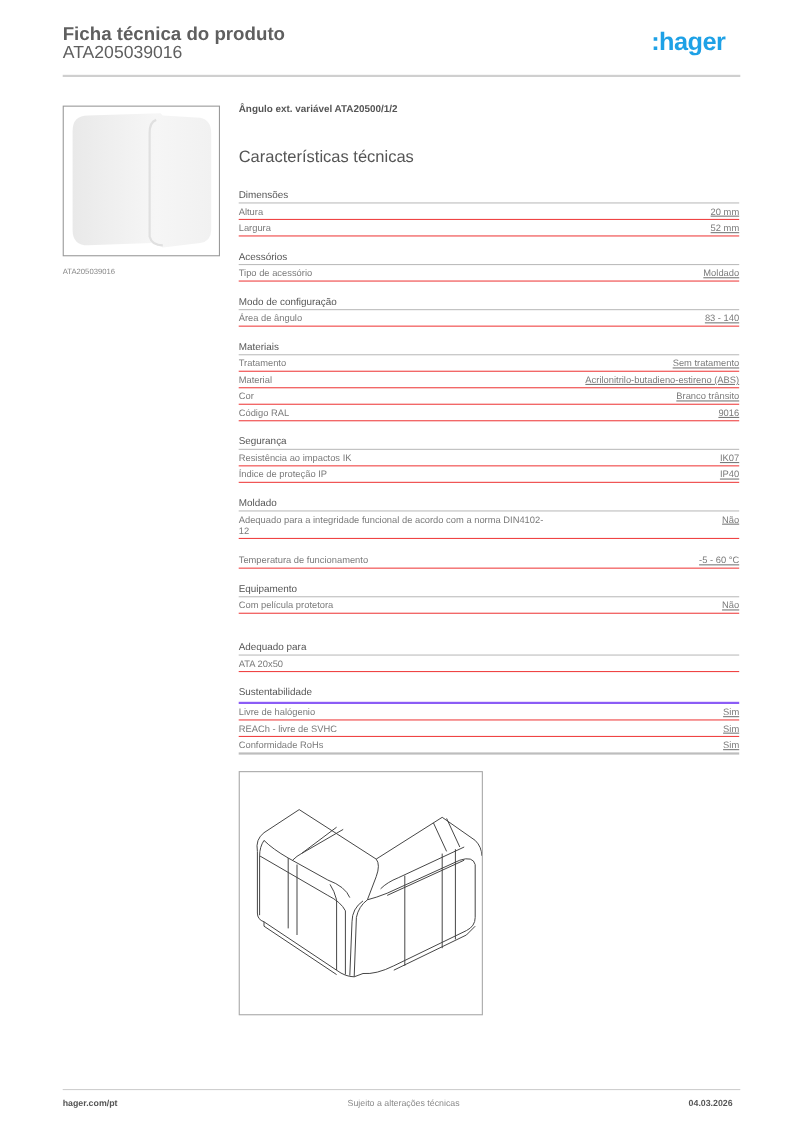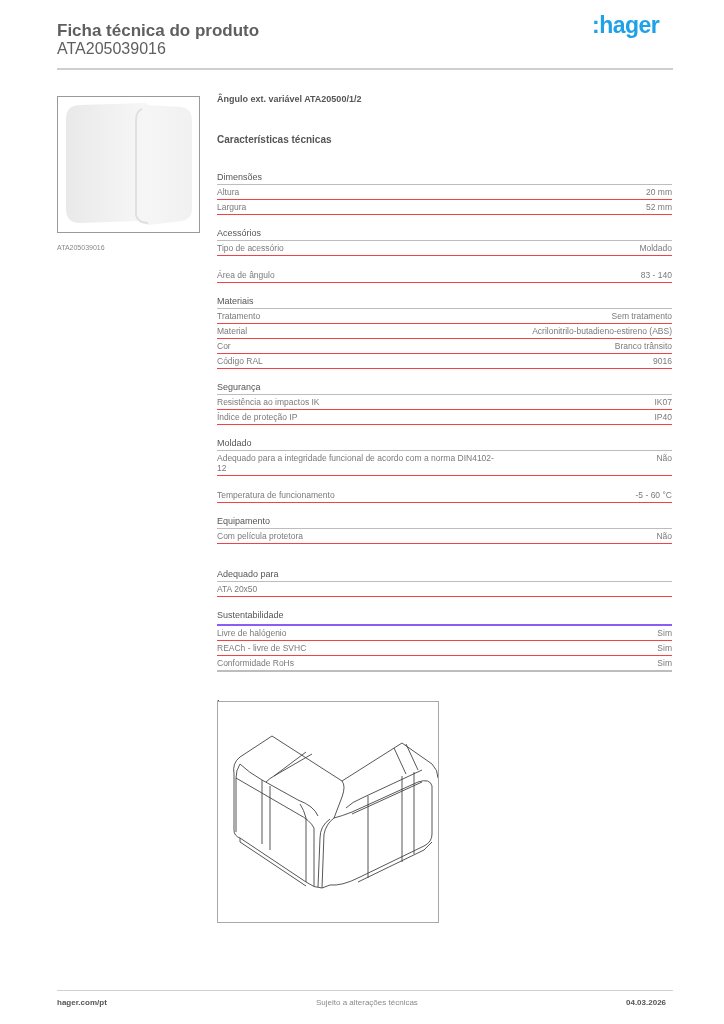--- a/index.html
+++ b/index.html
@@ -1,31 +1,31 @@
 <!DOCTYPE html>
 <html><head>
 <meta charset="utf-8">
 <style>
   html, body { margin: 0; padding: 0; background: #ffffff; }
   body { width: 724px; height: 1024px; position: relative; overflow: hidden; font-family: "Liberation Sans", sans-serif; color: #6d6d6d; }
   .abs { position: absolute; }
   .title { left: 57px; top: 21px; font-size: 17px; font-weight: bold; color: #5f5f5f; line-height: 20px; }
   .subtitle { left: 57px; top: 39px; font-size: 16px; color: #5f5f5f; line-height: 20px; }
-  .logo { left: 592px; top: 12px; font-size: 23px; font-weight: bold; color: #1ea1e6; letter-spacing: -0.5px; line-height: 26px; }
+  .logo { left: 592px; top: 24px; font-size: 23px; font-weight: bold; color: #1ea1e6; letter-spacing: -0.5px; line-height: 26px; }
   .topline { left: 57px; top: 68px; width: 616px; height: 2px; background: #cfcfcf; }
   .photo { left: 57px; top: 96px; width: 143px; height: 137px; border: 1px solid #9a9a9a; background: #fff; box-sizing: border-box; overflow: hidden; }
   .photo-caption { left: 57px; top: 244px; font-size: 7px; color: #888; }
   .content { left: 217px; top: 94px; width: 455px; }
   .product-name { font-size: 9px; font-weight: bold; color: #555; height: 40px; }
   .section-head { font-size: 9px; font-weight: bold; color: #555; margin-top: 0; }
-  .tech-head { font-size: 10px; font-weight: bold; color: #555; height: 27px; }
+  .tech-head { font-size: 15px; font-weight: normal; color: #555; height: 27px; }
   .group { margin-bottom: 12px; }
   .group-title { font-size: 9px; font-weight: normal; color: #555; height: 12px; line-height: 12px; border-bottom: 1px solid #bdbdbd; padding-bottom: 1px; margin-top: 10px; }
   .row { display: flex; justify-content: space-between; font-size: 8.5px; color: #7a7a7a; border-bottom: 1px solid #ef4444; padding: 2px 0 2px 0; line-height: 10px; }
-  .row .val { white-space: nowrap; padding-left: 10px; }
+  .row .val { white-space: nowrap; padding-left: 10px; text-decoration: underline; }
   .row .lbl { max-width: 300px; }
   .drawing { left: 217px; top: 701px; width: 222px; height: 222px; border: 1px solid #a8a8a8; box-sizing: border-box; background: #fff; }
   .footline { left: 57px; top: 990px; width: 616px; height: 1px; background: #cfcfcf; }
   .foot-left { left: 57px; top: 998px; font-size: 8px; font-weight: bold; color: #555; }
   .foot-center { left: 316px; top: 998px; font-size: 8px; color: #8a8a8a; }
   .foot-right { left: 626px; top: 998px; font-size: 8px; font-weight: bold; color: #555; }
 </style>
 </head>
 <body>
 
@@ -67,20 +67,21 @@
 
   <div class="group">
     <div class="group-title">Acessórios</div>
     <div class="row">
         <span class="lbl">Tipo de acessório</span>
         <span class="val">Moldado</span>
       </div>
   </div>
 
   <div class="group">
+    <div class="group-title">Modo de configuração</div>
     <div class="row">
         <span class="lbl">Área de ângulo</span>
         <span class="val">83 - 140</span>
       </div>
   </div>
 
   <div class="group">
     <div class="group-title">Materiais</div>
     <div class="row">
         <span class="lbl">Tratamento</span>

